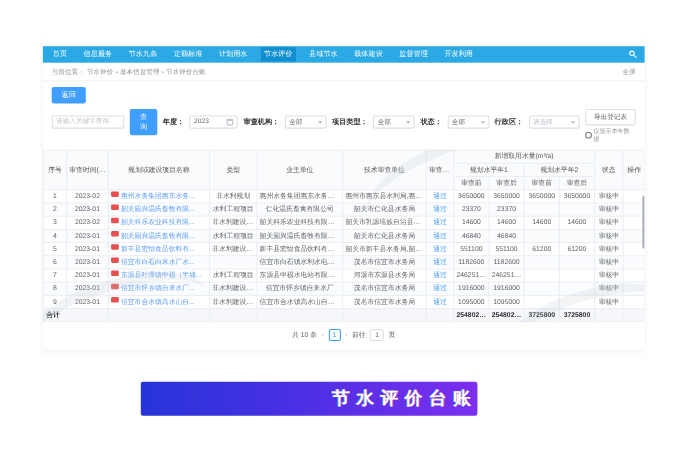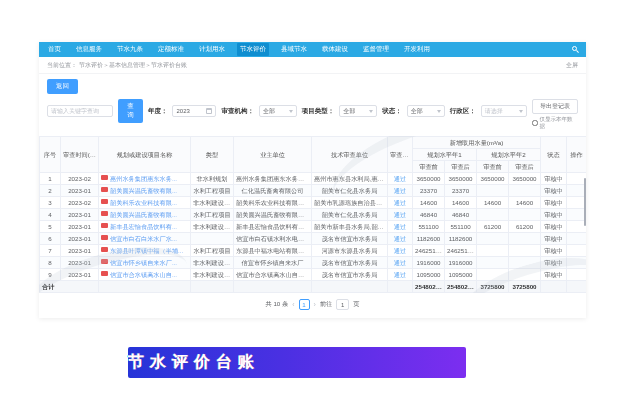--- a/index.html
+++ b/index.html
@@ -63,23 +63,23 @@
   .wm2 { width:170px; height:70px; left:-18px; top:118px; transform:rotate(-17deg); }
   .wm3 { width:150px; height:60px; left:420px; top:128px; transform:rotate(-17deg); }
 
   
   .pager { display:flex; align-items:center; justify-content:center; gap:4px; padding:6px 0 8px; font-size:6.2px; color:#606266; }
   .pg-arrow { color:#c0c4cc; cursor:pointer; font-size:7px; line-height:1; }
   .pg-num { min-width:11px; height:11px; border:1px solid #409eff; color:#409eff; background:#fff; border-radius:2px; display:flex; align-items:center; justify-content:center; cursor:pointer; }
   .goto-input { width:13px; height:11px; border:1px solid #dcdfe6; border-radius:2px; text-align:center; font-size:6px; color:#606266; font-family:inherit; }
 
   
-  .banner { position:absolute; left:128px; top:347px; width:338px; height:31px; border-radius:2px;
+  .banner { position:absolute; left:128px; top:347px; width:306px; height:31px; border-radius:2px;
             background:linear-gradient(90deg,#2634d8 0%,#4a30e2 45%,#7c2ef0 100%);
-            display:flex; align-items:center; justify-content:flex-start;
+            display:flex; align-items:center; justify-content:flex-end;
             color:#fff; font-size:16px; font-weight:bold; letter-spacing:6px;
             text-shadow:0.8px 0 0 rgba(255,77,143,.85), -0.8px 0 0 rgba(55,225,255,.85); }
 </style>
 </head>
 <body>
 
 <div class="page">
   <div class="app">
 
     <div class="nav">

